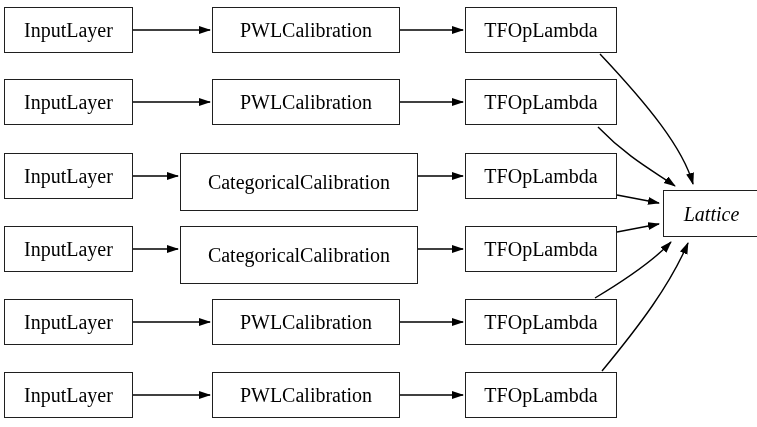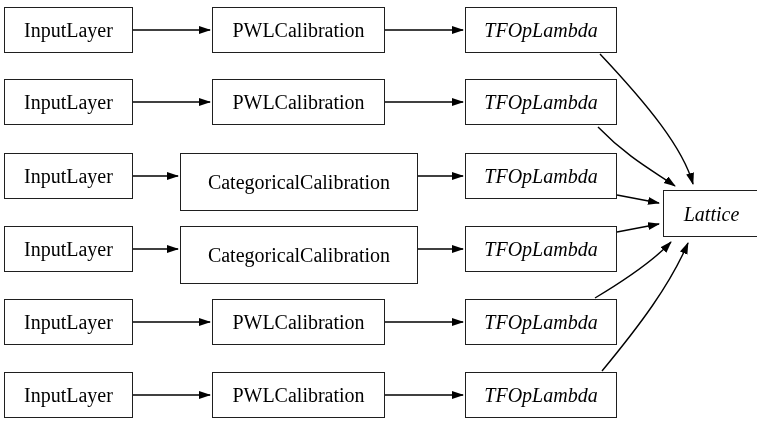--- a/index.html
+++ b/index.html
@@ -30,23 +30,23 @@
     color: #000000;
     display: flex;
     align-items: center;
     justify-content: center;
     font-size: 20px;
     line-height: 1;
     white-space: nowrap;
   }
   
   .col-input  { left: 4px;   width: 129px; height: 46px; }
-  .col-pwl    { left: 212px; width: 173px; height: 46px; }
+  .col-pwl    { left: 212px; width: 188px; height: 46px; }
   .col-cat    { left: 180px; width: 238px; height: 58px; }
-  .col-op     { left: 465px; width: 152px; height: 46px; font-style: italic; }
+  .col-op     { left: 465px; width: 152px; height: 46px; }
   .node-lattice { left: 663px; top: 190px; width: 97px; height: 47px; font-style: italic; }
   
   .r0 { top: 7px; }
   .r1 { top: 79px; }
   .r2 { top: 153px; }
   .r3 { top: 226px; }
   .r4 { top: 299px; }
   .r5 { top: 372px; }
 </style>
 </head>

